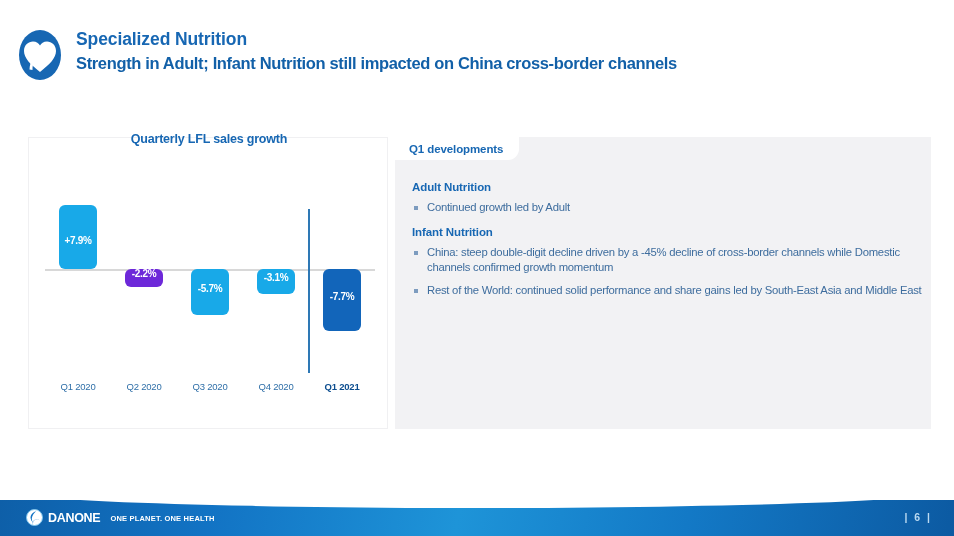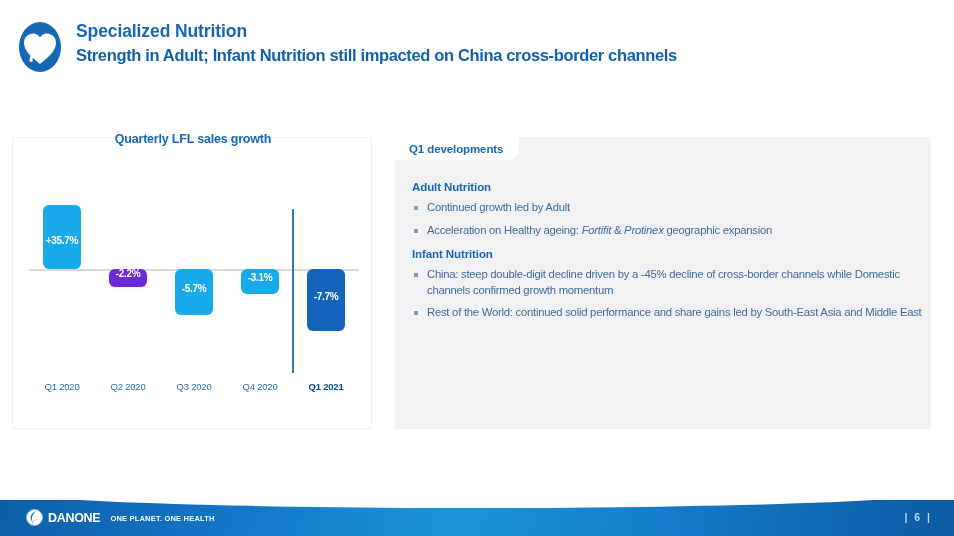--- a/index.html
+++ b/index.html
@@ -13,21 +13,21 @@
     position: relative;
     overflow: hidden;
     font-family: "Liberation Sans", sans-serif;
     -webkit-font-smoothing: antialiased;
   }
 
   
   #slide-header {
     position: absolute;
     left: 0;
-    top: 0;
+    top: 8px;
     width: 763px;
     height: 92px;
   }
   #brand-icon {
     position: absolute;
     left: 18px;
     top: 21px;
     width: 44px;
     height: 52px;
   }
@@ -51,21 +51,21 @@
     font-weight: bold;
     letter-spacing: -0.35px;
     line-height: 23px;
     margin-top: 2px;
     white-space: nowrap;
   }
 
   
   #chart-card {
     position: absolute;
-    left: 12px;
+    left: 28px;
     top: 137px;
     width: 360px;
     height: 292px;
     background: #ffffff;
     border: 1px solid #F0F0F2;
     box-sizing: border-box;
   }
   #chart-title {
     position: absolute;
     left: 0;
@@ -273,21 +273,21 @@
 
 <div id="chart-card">
 
   <div id="chart-title">Quarterly LFL sales growth</div>
 
   <div id="chart-plot">
 
   <div class="zero-line" style="top: 131px;"></div>
       <div class="period-divider" style="left: 279px; top: 71px; height: 164px;"></div>
       <div class="bar bar-pos" style="left: 30px; width: 38px; height: 63.99px; top: 67.01px; background: rgb(24, 169, 232);">
-        <span class="bar-label">+35.7%</span>
+        <span class="bar-label">+7.9%</span>
       </div>
       <div class="x-tick" style="left: 16px; width: 66px;">Q1 2020</div>
       <div class="bar bar-neg" style="left: 96px; width: 38px; height: 17.82px; top: 131px; background: #6d28d9;">
         <span class="bar-label">-2.2%</span>
       </div>
       <div class="x-tick" style="left: 82px; width: 66px;">Q2 2020</div>
       <div class="bar bar-neg" style="left: 162px; width: 38px; height: 46.17px; top: 131px; background: rgb(24, 169, 232);">
         <span class="bar-label">-5.7%</span>
       </div>
       <div class="x-tick" style="left: 148px; width: 66px;">Q3 2020</div>
@@ -307,21 +307,20 @@
 
   <div id="dev-tab">
     <span id="dev-tab-label">Q1 developments</span>
   </div>
 
   <div id="dev-body">
 
   <div class="dev-section">
         <div class="dev-section-title">Adult Nutrition</div>
         <div class="dev-bullet"><span class="bullet-mark"></span><span>Continued growth led by Adult</span></div>
-        <div class="dev-bullet"><span class="bullet-mark"></span><span>Acceleration on Healthy ageing: </span><em>Fortifit</em><span> &amp; </span><em>Protinex</em><span> geographic expansion</span></div>
       </div>
       <div class="dev-section">
         <div class="dev-section-title">Infant Nutrition</div>
         <div class="dev-bullet"><span class="bullet-mark"></span><span>China: steep double-digit decline driven by a -45% decline of cross-border channels while Domestic channels confirmed growth momentum</span></div>
         <div class="dev-bullet"><span class="bullet-mark"></span><span>Rest of the World: continued solid performance and share gains led by South-East Asia and Middle East</span></div>
       </div>
     </div>
 
 </div>
 

